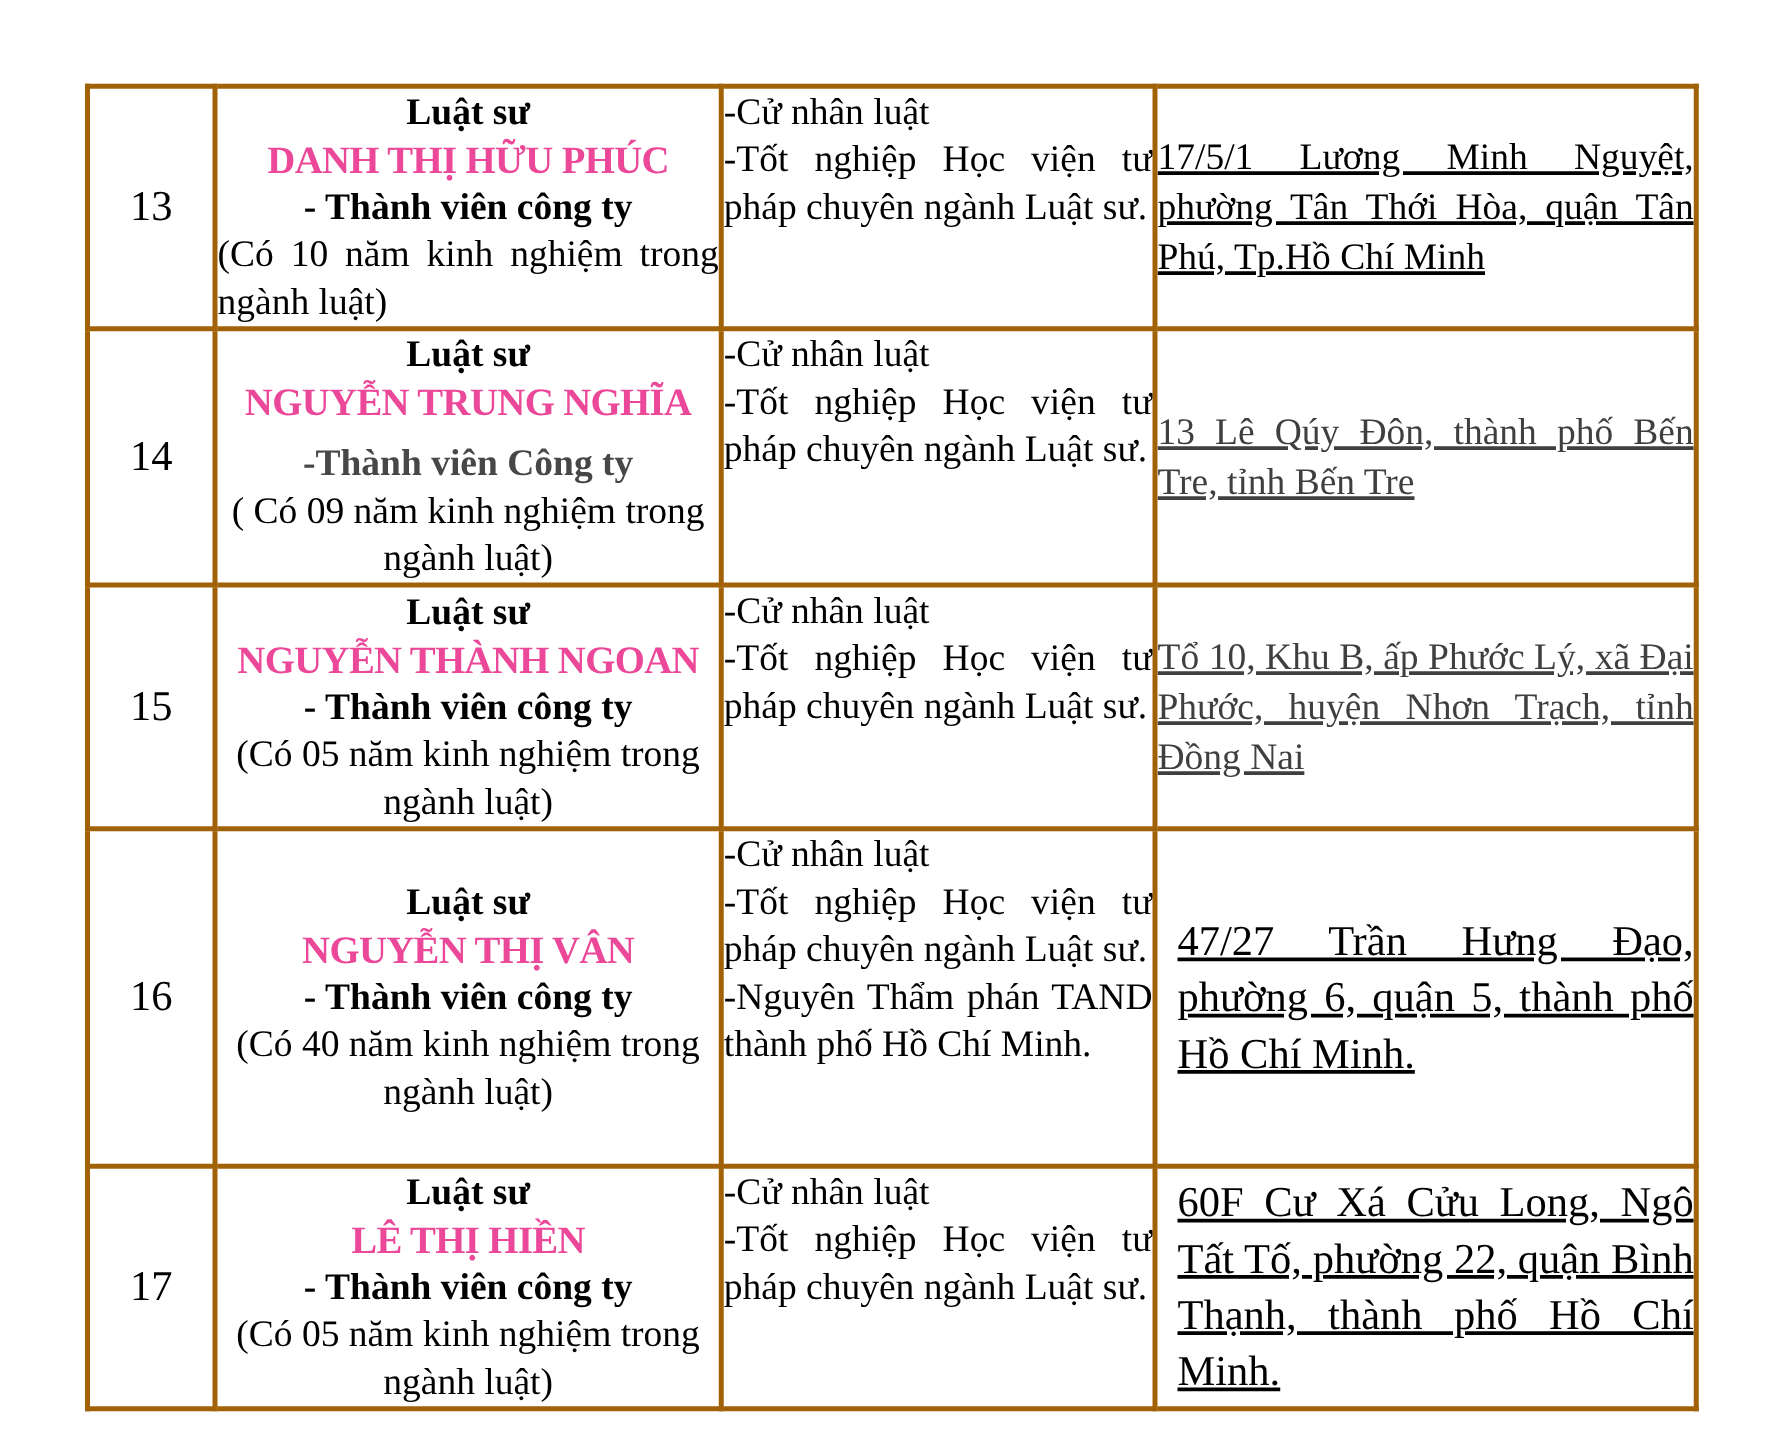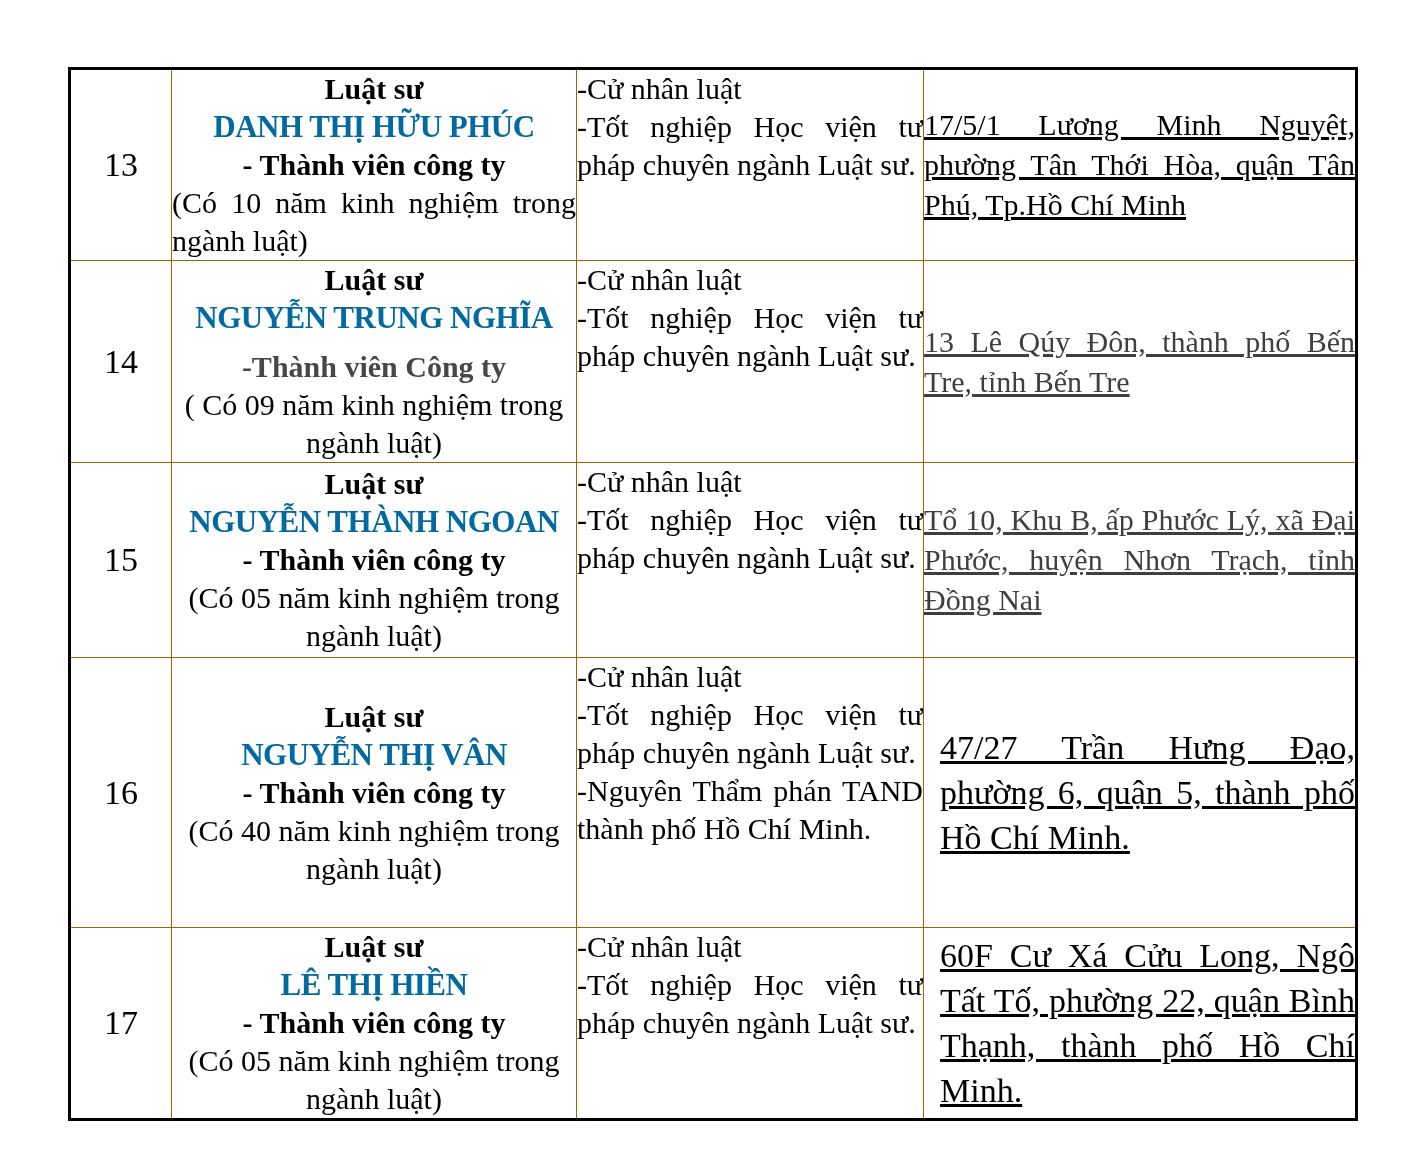--- a/index.html
+++ b/index.html
@@ -19,21 +19,21 @@
   table.lawyers {
     position: absolute;
     left: 68px;
     top: 67px;
     width: 1287px;
     border-collapse: collapse;
     table-layout: fixed;
     border: 3px solid #000000;
   }
   table.lawyers td {
-    border: 1px solid #a16207;
+    border: 4px solid #a16207;
     padding: 0;
     overflow: hidden;
   }
   col.w-no   { width: 102px; }
   col.w-info { width: 405px; }
   col.w-edu  { width: 347px; }
   col.w-addr { width: 433px; }
 
   tr.r13 { height: 192px; }
   tr.r14 { height: 195px; }
@@ -49,21 +49,21 @@
   td.c-info {
     vertical-align: middle;
     padding: 2px 10px;
     text-align: center;
     font-size: 30px;
     line-height: 38px;
   }
   td.c-info .title { font-weight: bold; }
   td.c-info .name  {
     font-weight: bold;
-    color: #0369a1;
+    color: #ec4899;
     font-size: 31px;
     letter-spacing: -0.5px;
     white-space: nowrap;
   }
   td.c-info .role  { font-weight: bold; }
   td.c-info .role.gray { color: #474747; margin-top: 11px; }
   td.c-info .exp { text-align: center; }
   td.c-info .exp.justify { text-align: justify; text-justify: inter-word; }
 
   td.c-edu {

